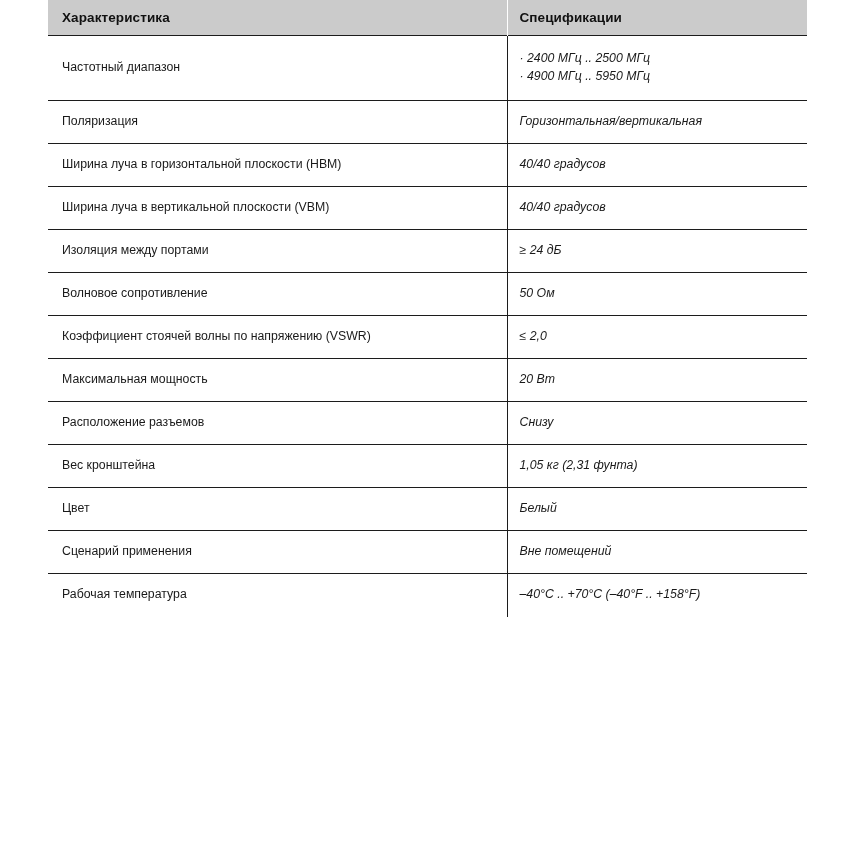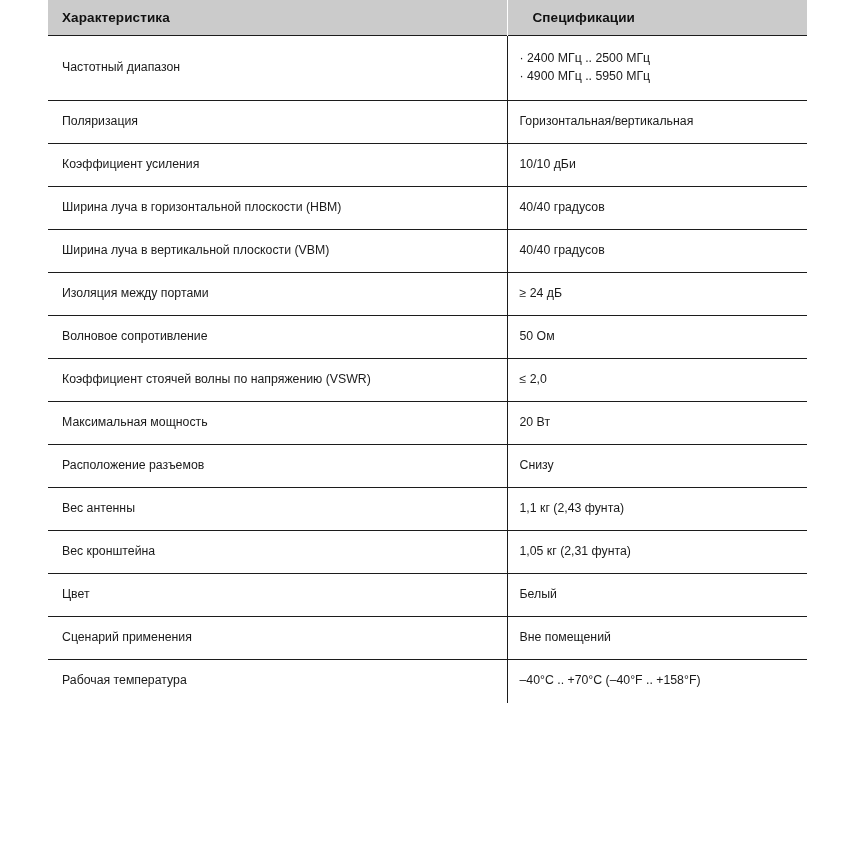--- a/index.html
+++ b/index.html
@@ -43,21 +43,21 @@
     margin: 0;
     font-size: 13.5px;
     font-weight: bold;
     text-align: left;
     vertical-align: middle;
     color: #111111;
     letter-spacing: 0.1px;
     border: none;
   }
   .spec-table thead th.value-head {
-    padding-left: 25px;
+    padding-left: 12px;
     border-left: 1px solid #ffffff;
   }
 
   .spec-table tbody tr {
     height: 43px;
     margin-top: 36px;
   }
   .spec-table tbody tr.tall {
     height: 65px;
   }
@@ -68,20 +68,21 @@
     font-size: 12.3px;
     line-height: 1.45;
     vertical-align: middle;
     color: #1a1a1a;
     background: #ffffff;
   }
 
   .spec-table tbody td.value-cell {
     border-left: 1.2px solid #1c1c1c;
     padding-left: 12px;
+    font-style: italic;
   }
 
   .multi-line {
     display: block;
   }
   .multi-line .line {
     display: block;
     white-space: nowrap;
   }
 </style>
@@ -108,24 +109,20 @@
               <span class="line">· 2400 МГц .. 2500 МГц</span>
               <span class="line">· 4900 МГц .. 5950 МГц</span>
             </span>
           </td>
         </tr>
         <tr>
           <td class="feature-cell">Поляризация</td>
           <td class="value-cell">Горизонтальная/вертикальная</td>
         </tr>
         <tr>
-          <td class="feature-cell">Коэффициент усиления</td>
-          <td class="value-cell">10/10 дБи</td>
-        </tr>
-        <tr>
           <td class="feature-cell">Ширина луча в горизонтальной плоскости (HBM)</td>
           <td class="value-cell">40/40 градусов</td>
         </tr>
         <tr>
           <td class="feature-cell">Ширина луча в вертикальной плоскости (VBM)</td>
           <td class="value-cell">40/40 градусов</td>
         </tr>
         <tr>
           <td class="feature-cell">Изоляция между портами</td>
           <td class="value-cell">≥ 24 дБ</td>
@@ -140,24 +137,20 @@
         </tr>
         <tr>
           <td class="feature-cell">Максимальная мощность</td>
           <td class="value-cell">20 Вт</td>
         </tr>
         <tr>
           <td class="feature-cell">Расположение разъемов</td>
           <td class="value-cell">Снизу</td>
         </tr>
         <tr>
-          <td class="feature-cell">Вес антенны</td>
-          <td class="value-cell">1,1 кг (2,43 фунта)</td>
-        </tr>
-        <tr>
           <td class="feature-cell">Вес кронштейна</td>
           <td class="value-cell">1,05 кг (2,31 фунта)</td>
         </tr>
         <tr>
           <td class="feature-cell">Цвет</td>
           <td class="value-cell">Белый</td>
         </tr>
         <tr>
           <td class="feature-cell">Сценарий применения</td>
           <td class="value-cell">Вне помещений</td>

